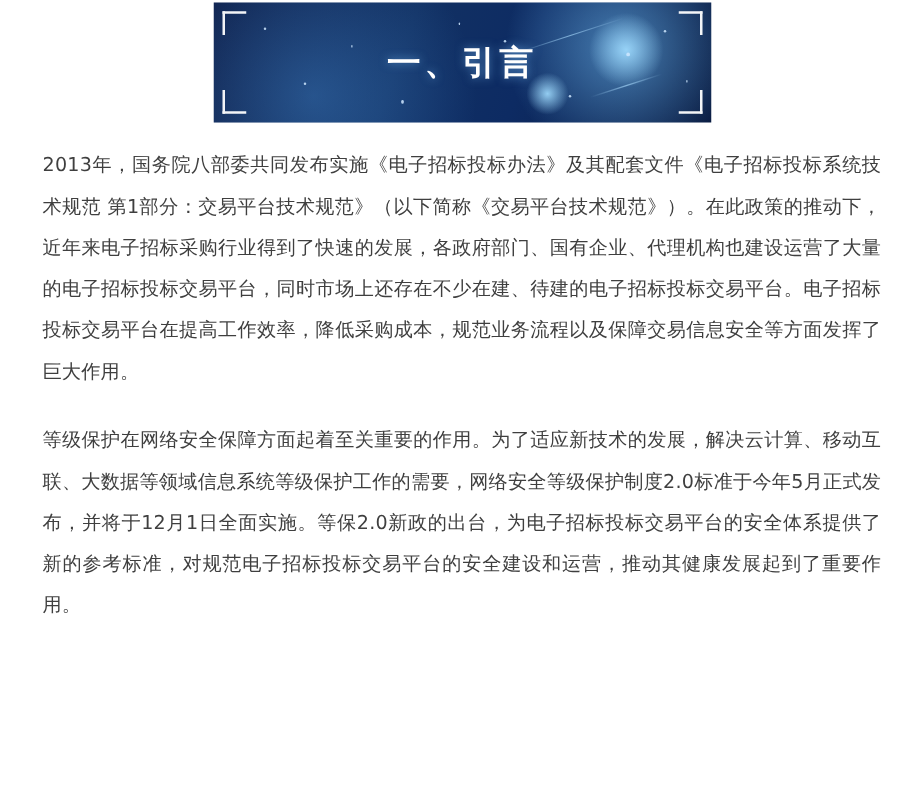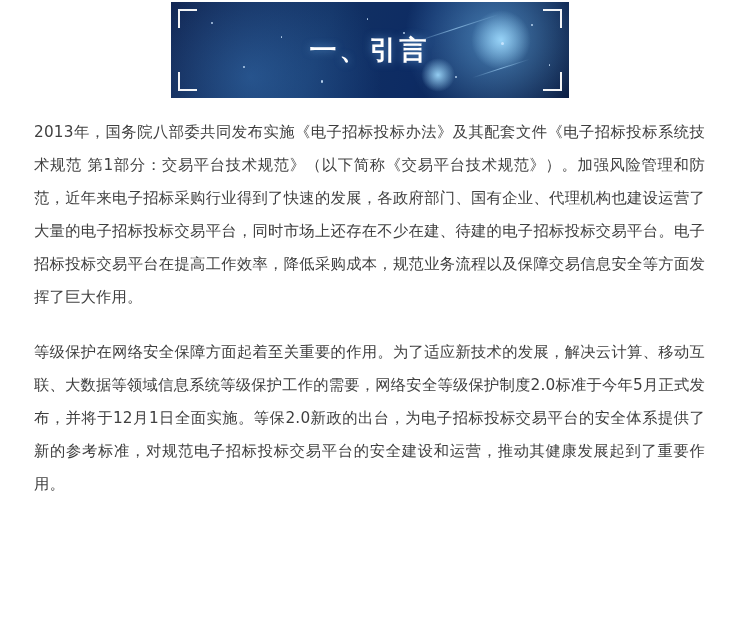--- a/index.html
+++ b/index.html
@@ -120,17 +120,17 @@
       <span class="corner tl"></span>
       <span class="corner tr"></span>
       <span class="corner bl"></span>
       <span class="corner br"></span>
 
       <div class="banner-title">一、引言</div>
     </div>
   </div>
 
   <div class="content">
-    <p class="para">2013年，国务院八部委共同发布实施《电子招标投标办法》及其配套文件《电子招标投标系统技术规范 第1部分：交易平台技术规范》（以下简称《交易平台技术规范》）。加强风险管理和防范，近年来电子招标采购行业得到了快速的发展，各政府部门、国有企业、代理机构也建设运营了大量的电子招标投标交易平台，同时市场上还存在不少在建、待建的电子招标投标交易平台。电子招标投标交易平台在提高工作效率，降低采购成本，规范业务流程以及保障交易信息安全等方面发挥了巨大作用。</p>
+    <p class="para">2013年，国务院八部委共同发布实施《电子招标投标办法》及其配套文件《电子招标投标系统技术规范 第1部分：交易平台技术规范》（以下简称《交易平台技术规范》）。在此政策的推动下，近年来电子招标采购行业得到了快速的发展，各政府部门、国有企业、代理机构也建设运营了大量的电子招标投标交易平台，同时市场上还存在不少在建、待建的电子招标投标交易平台。电子招标投标交易平台在提高工作效率，降低采购成本，规范业务流程以及保障交易信息安全等方面发挥了巨大作用。</p>
     <p class="para">等级保护在网络安全保障方面起着至关重要的作用。为了适应新技术的发展，解决云计算、移动互联、大数据等领域信息系统等级保护工作的需要，网络安全等级保护制度2.0标准于今年5月正式发布，并将于12月1日全面实施。等保2.0新政的出台，为电子招标投标交易平台的安全体系提供了新的参考标准，对规范电子招标投标交易平台的安全建设和运营，推动其健康发展起到了重要作用。</p>
   </div>
 
 </div>
 
 </body></html>

